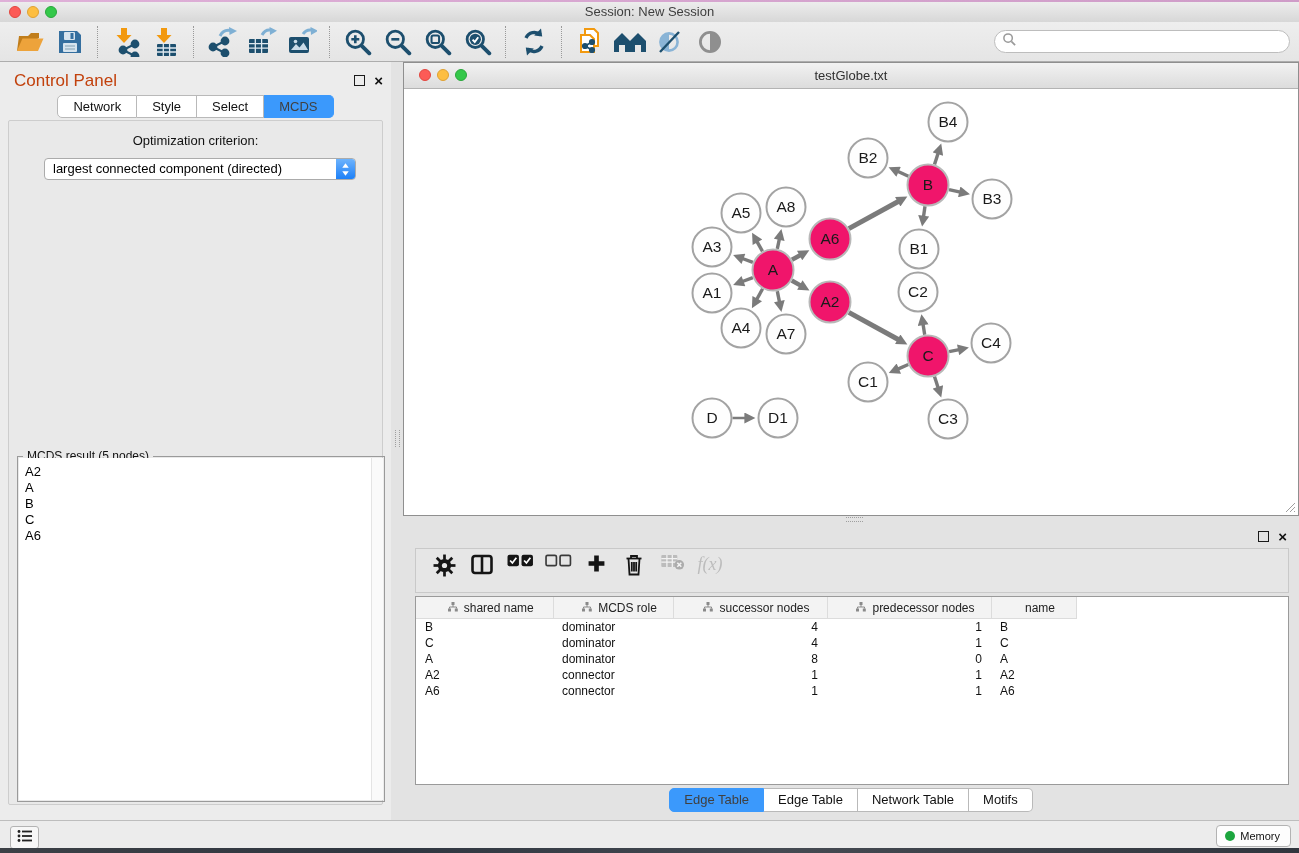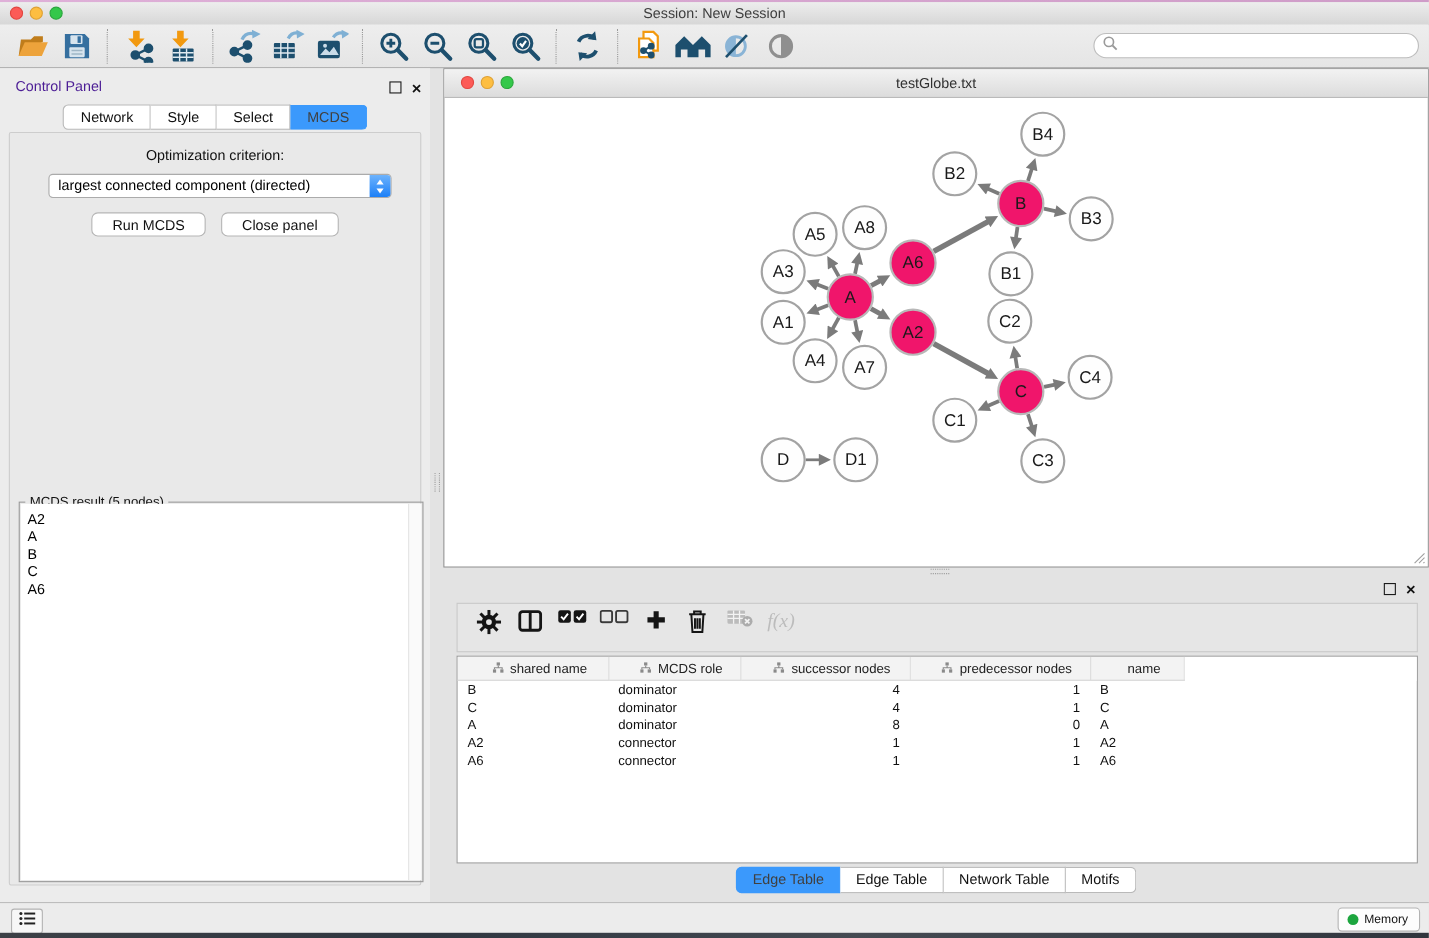--- a/index.html
+++ b/index.html
@@ -28,21 +28,21 @@
   #search-field{position:absolute;right:9px;top:8px;width:296px;height:23px;background:#fff;
     border:1px solid #bdbdbd;border-radius:12px;box-sizing:border-box;display:flex;align-items:center;padding-left:7px;}
   #search-input{border:none;outline:none;background:transparent;font-size:12px;width:250px;margin-left:4px;
     font-family:"Liberation Sans",sans-serif;}
   
   .win-controls{position:absolute;display:flex;align-items:center;gap:9px;}
   .float-box{width:9px;height:9px;border:1.5px solid #1a1a1a;display:inline-block;}
   .close-x{font-size:15px;font-weight:900;color:#111;line-height:10px;}
   
   #control-panel{position:absolute;left:0;top:62px;width:391px;height:758px;background:#ececec;}
-  #cp-title{position:absolute;left:14px;top:9px;font-size:13px;color:#4c1d95;}
+  #cp-title{position:absolute;left:14px;top:9px;font-size:17px;color:#c2410c;}
   #cp-controls{right:8px;top:10px;}
   #cp-tabs{position:absolute;left:0;right:0;top:33px;display:flex;justify-content:center;}
   .seg-tab{height:21px;line-height:21px;padding:0 15px;background:#fff;border:1px solid #b9b9b9;
     border-left:none;font-size:13px;color:#111;cursor:default;}
   .seg-tab.first{border-left:1px solid #b9b9b9;border-radius:5px 0 0 5px;}
   .seg-tab.last{border-radius:0 5px 5px 0;}
   .seg-tab.active{background:#3b99fc;border-color:#3b99fc;color:#404040;}
   #cp-inner{position:absolute;left:8px;top:58px;width:375px;height:685px;background:#e9e9e9;
     border:1px solid #cdcdcd;border-radius:2px;box-sizing:border-box;}
   #opt-label{text-align:center;margin-top:12px;font-size:13px;color:#111;}
@@ -283,24 +283,20 @@
   <div id="cp-inner">
     <div id="opt-label">Optimization criterion:</div>
     <div class="combo">
       <span>largest connected component (directed)</span>
       <span class="combo-stepper">
         <svg width="9" height="15" viewBox="0 0 10 16">
             <path d="M5 1 L8.6 6 H1.4 z" fill="#fff"></path>
             <path d="M5 15 L1.4 10 H8.6 z" fill="#fff"></path>
           </svg>
       </span>
-    </div>
-    <div class="btn-row">
-      <button class="mac-btn">Run MCDS</button>
-      <button class="mac-btn">Close panel</button>
     </div>
     <div id="result-group">
       <div id="result-legend">MCDS result (5 nodes)</div>
       <div id="result-list">
           <div>A2</div>
           <div>A</div>
           <div>B</div>
           <div>C</div>
           <div>A6</div>
         </div>

